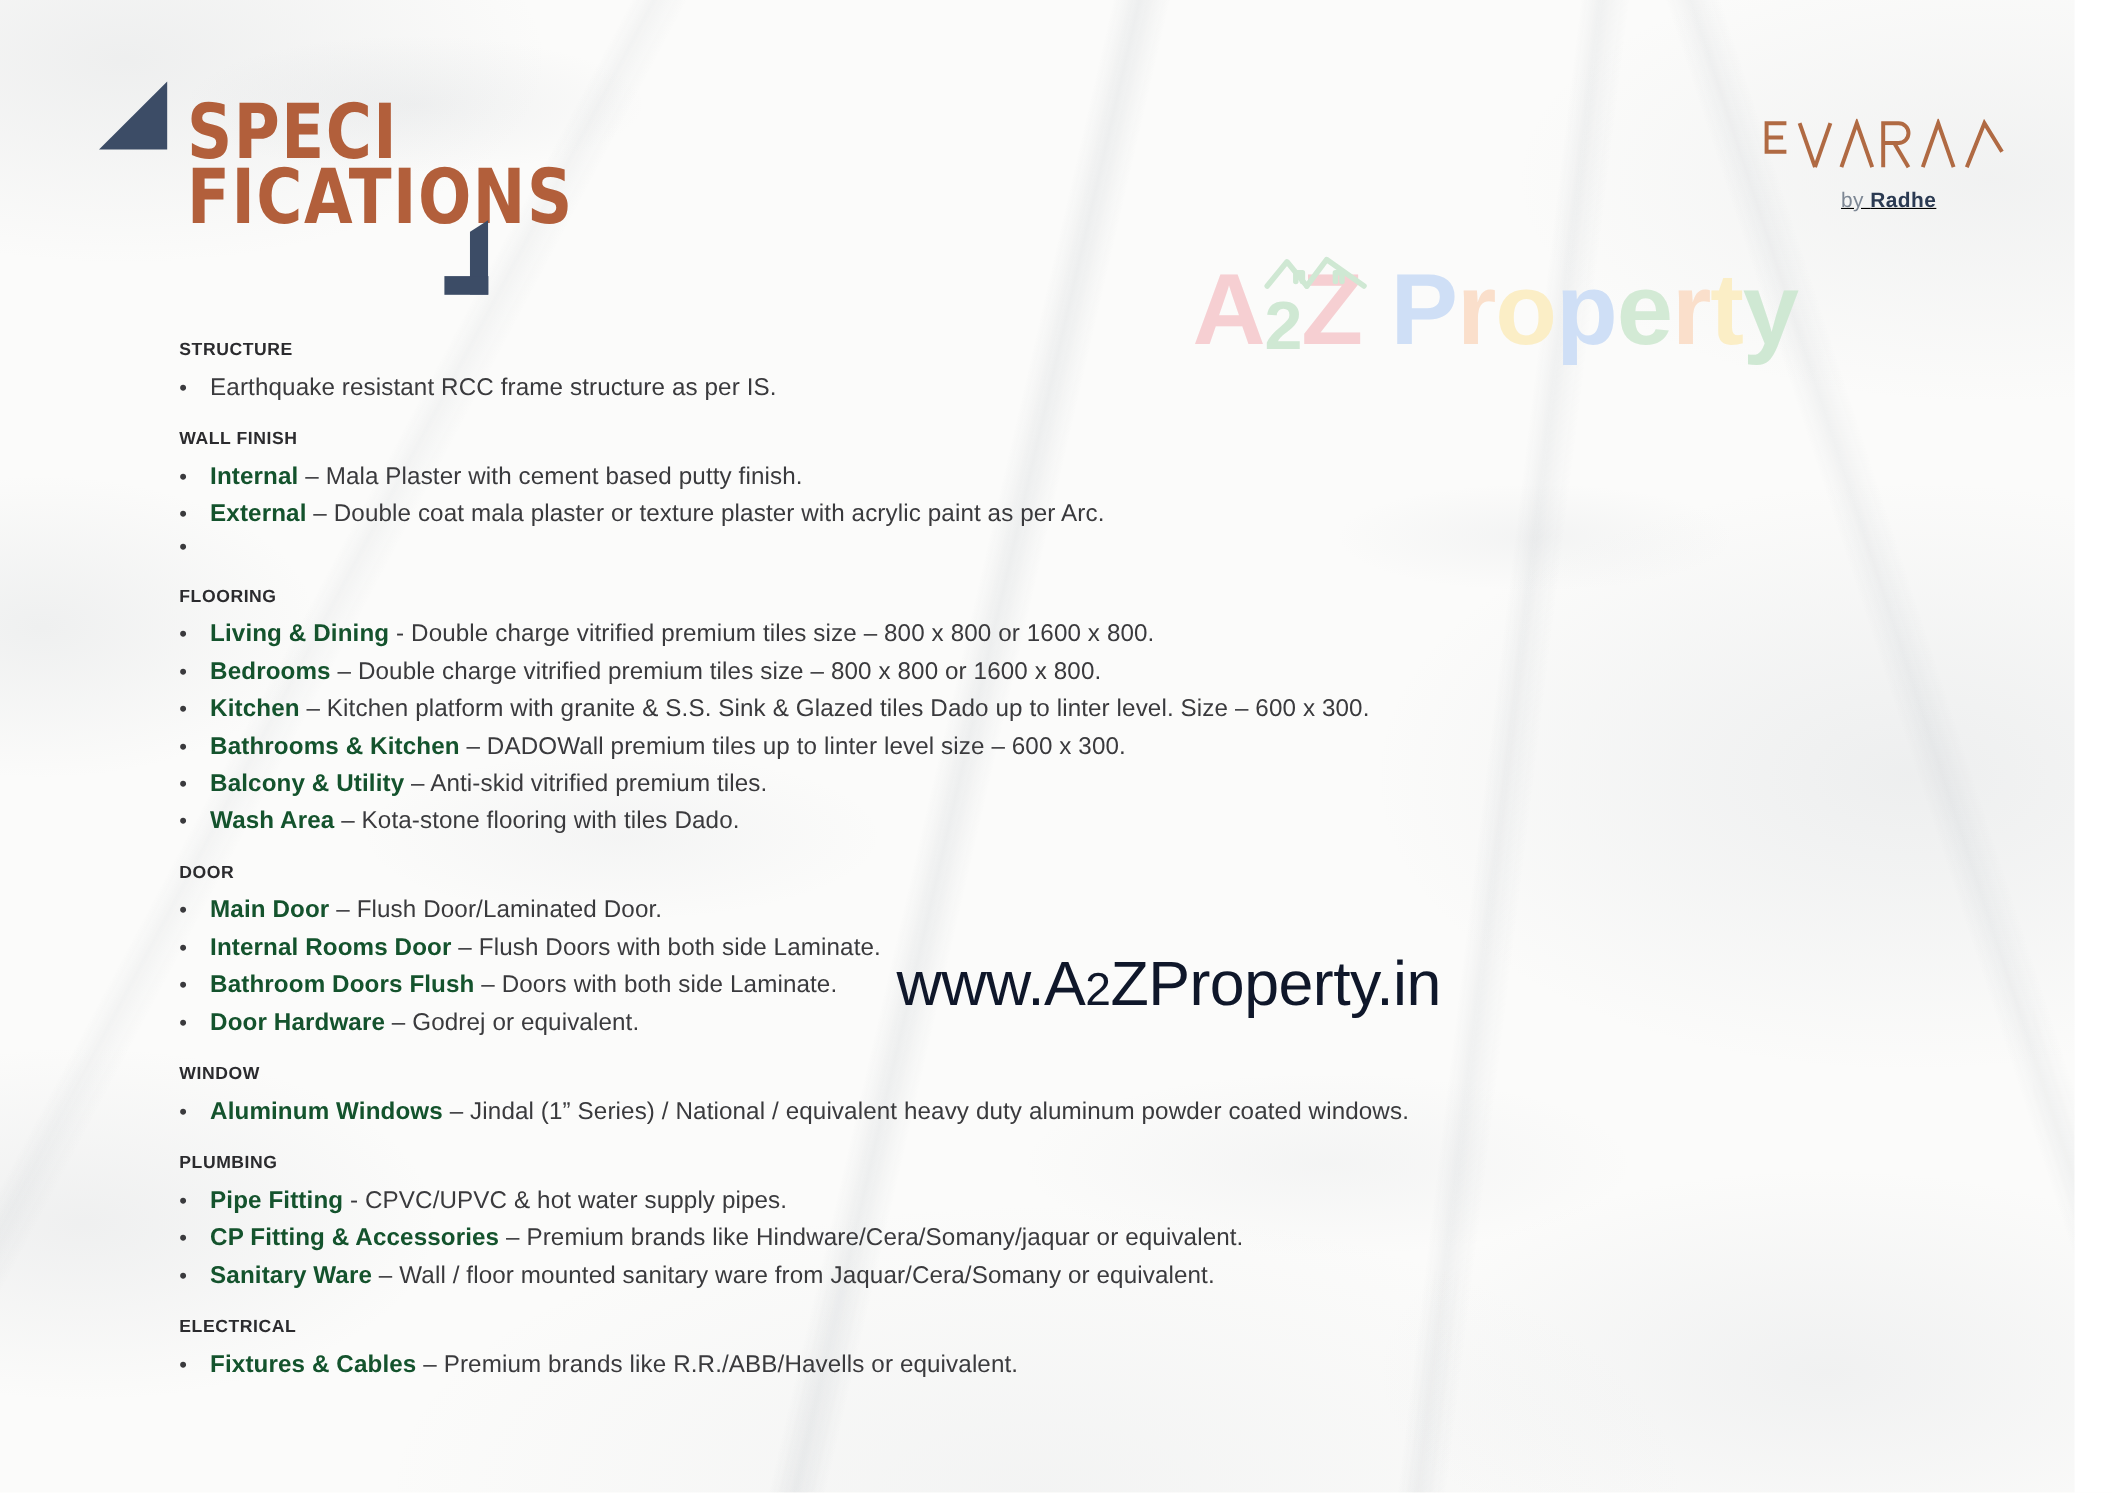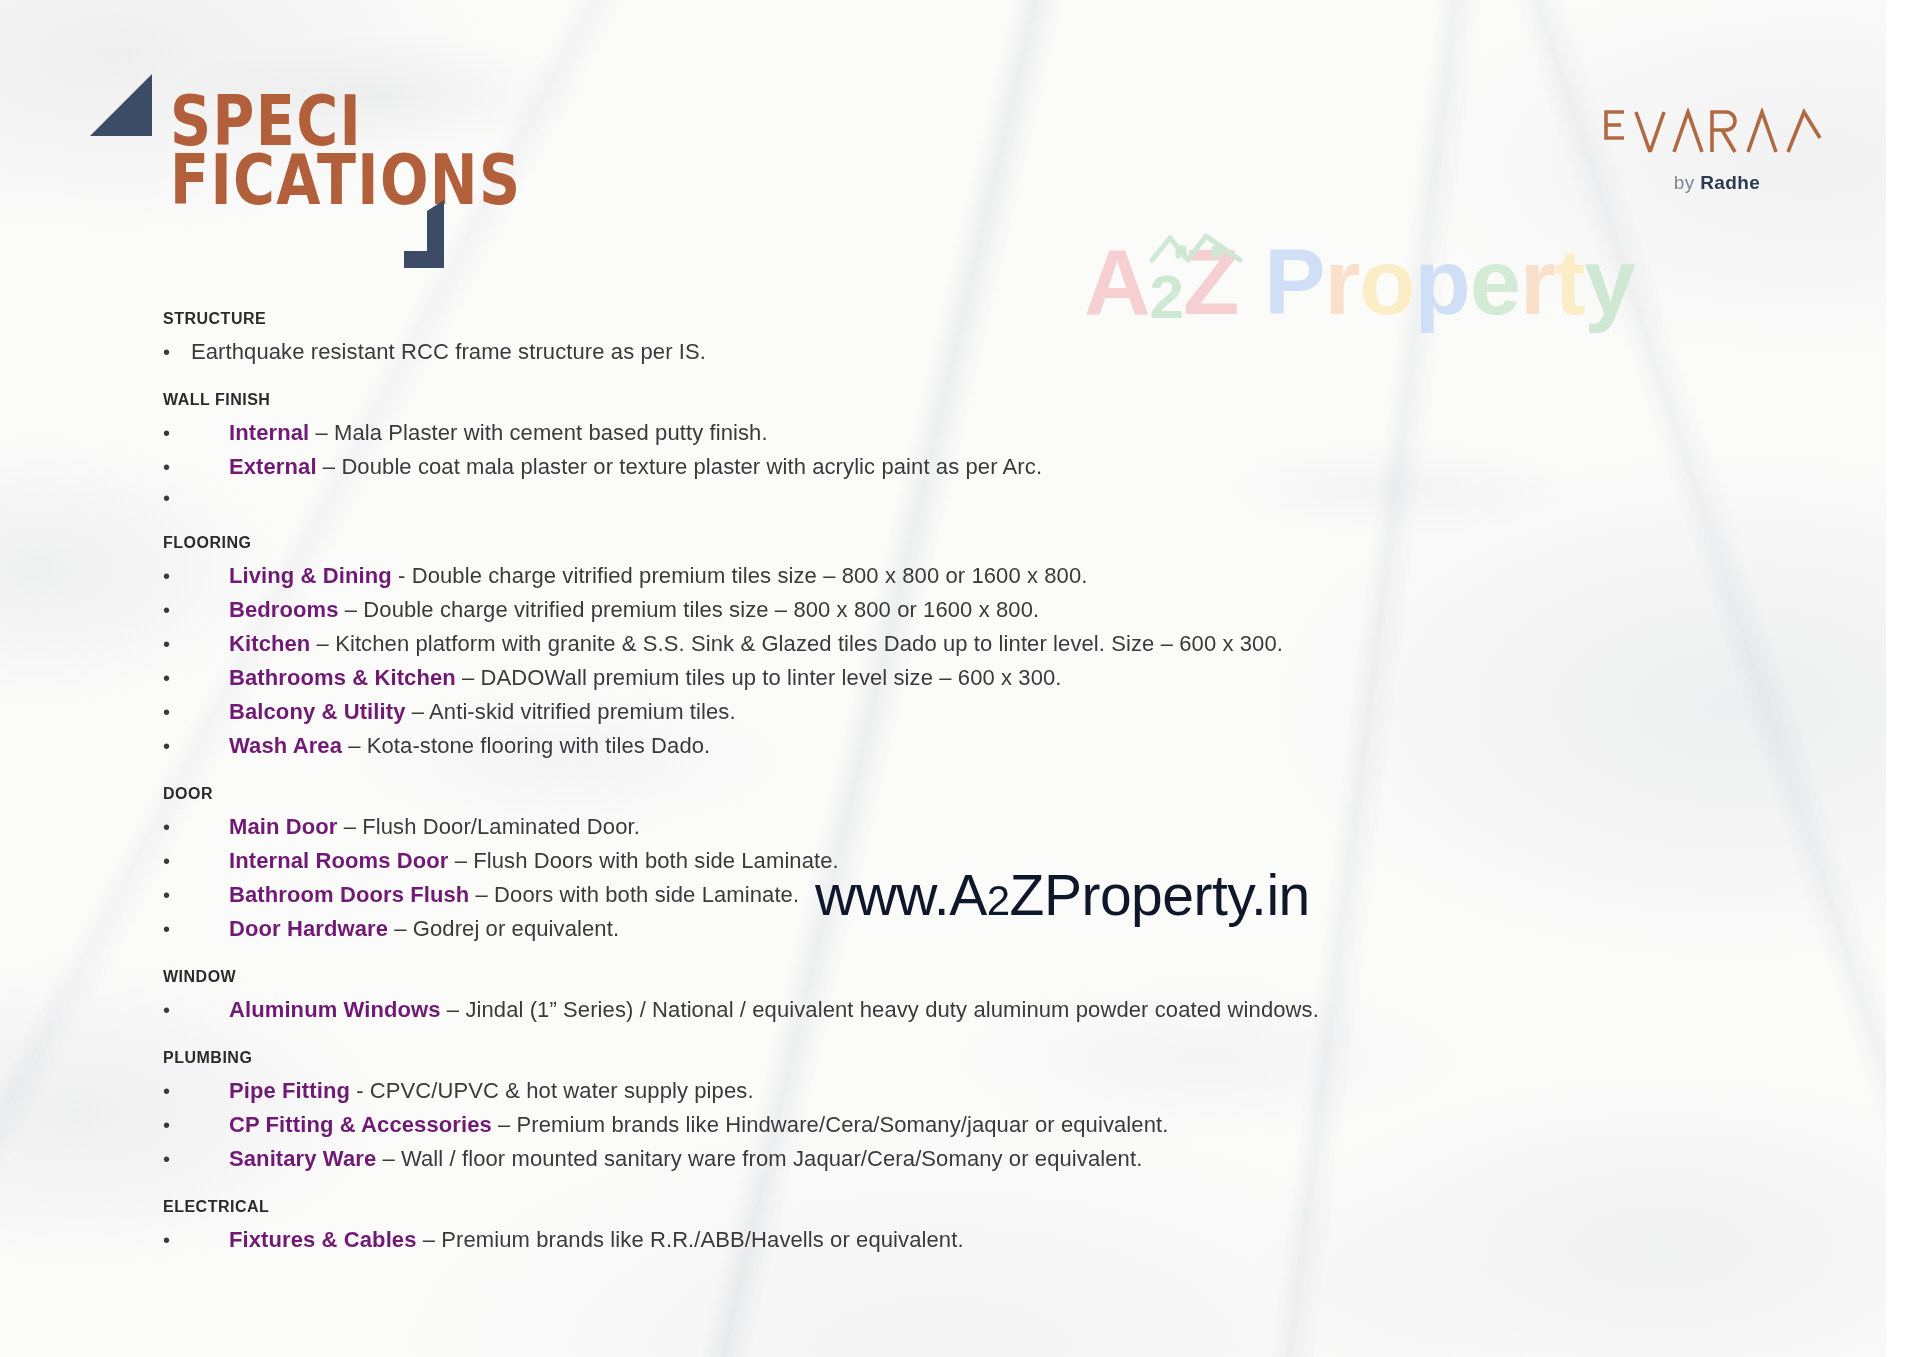--- a/index.html
+++ b/index.html
@@ -95,20 +95,21 @@
     transform: scaleX(0.92);
     transform-origin: left center;
   }
 
   
   #brand {
     position: absolute;
     right: 58px; top: 108px;
     width: 290px;
     text-align: center;
+    text-decoration: underline;
   }
   #brand .evara-svg { display: block; width: 230px; height: 58px; margin: 0 auto; }
   #brand .byline {
     margin-top: 6px;
     font-size: 19px;
     letter-spacing: .4px;
     color: #3c4c66;
     white-space: nowrap;
   }
   #brand .byline .by { color: #7d8794; font-weight: normal; }
@@ -180,22 +181,21 @@
     color: #3a3a3d;
   }
   .bullet-text {
     font-size: 22px;
     color: #3a3a3d;
     letter-spacing: .1px;
     white-space: nowrap;
   }
   .bullet-text .lead {
     font-weight: bold;
-    color: #701a75;
-    margin-left: 38px;
+    color: #14532d;
   }
 </style>
 </head>
 <body>
 
 <div id="page">
 
   <div class="marble l1"></div>
   <div class="marble l2"></div>
   <div class="marble l3"></div>

